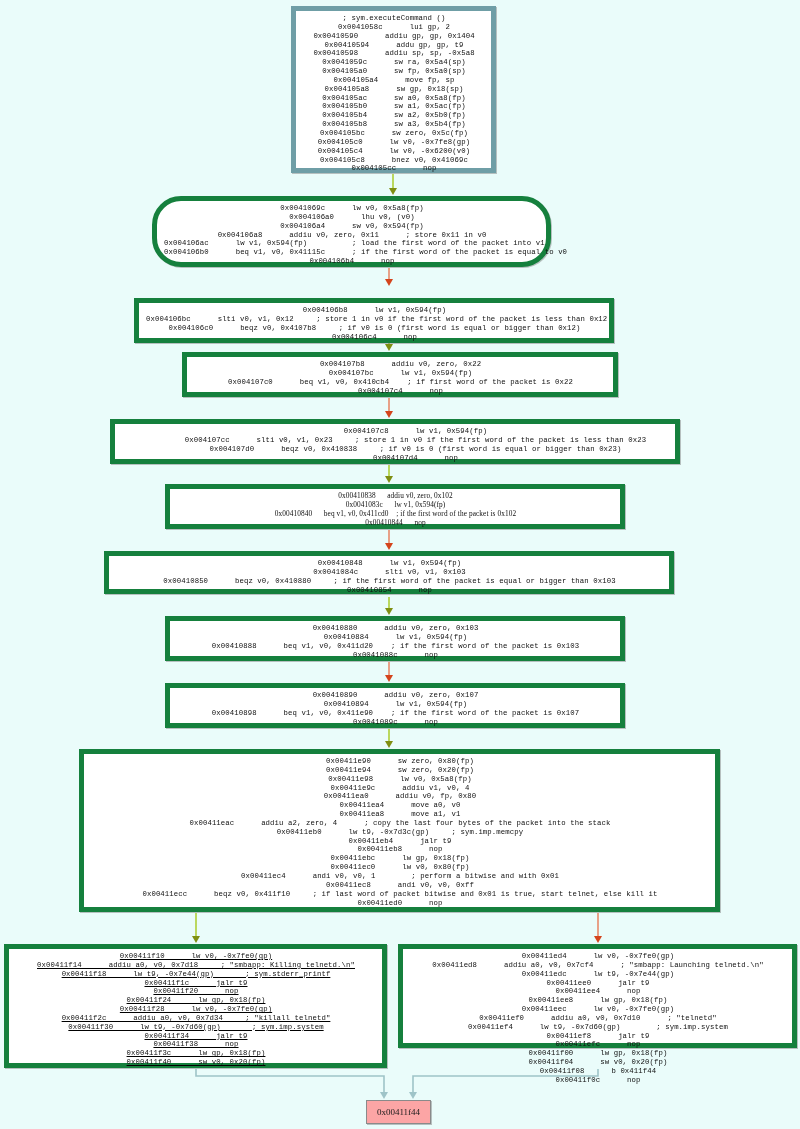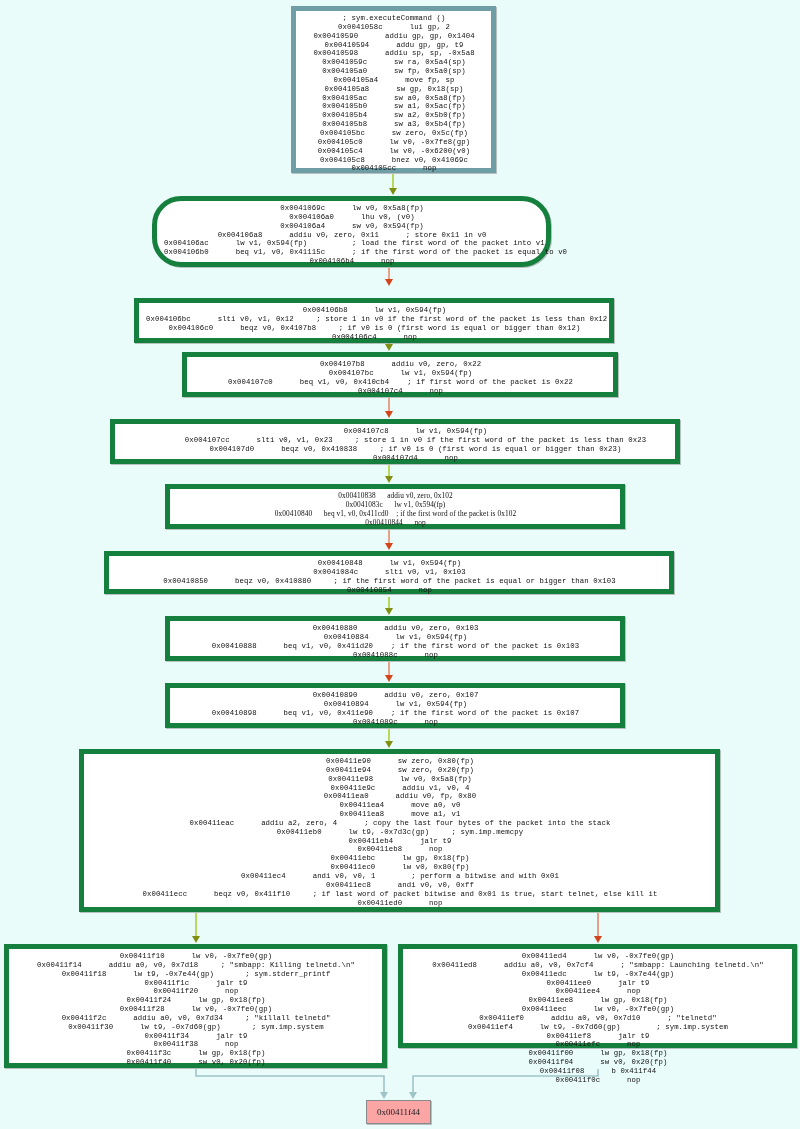--- a/index.html
+++ b/index.html
@@ -122,21 +122,21 @@
       </div>
       <div class="node" style="left: 165px; top: 616px; width: 460px; height: 45px;">
         <div class="node-body"><div class="asm-line">0x00410880      addiu v0, zero, 0x103</div><div class="asm-line">0x00410884      lw v1, 0x594(fp)</div><div class="asm-line">0x00410888      beq v1, v0, 0x411d20    ; if the first word of the packet is 0x103</div><div class="asm-line">0x0041088c      nop</div></div>
       </div>
       <div class="node" style="left: 165px; top: 683px; width: 460px; height: 45px;">
         <div class="node-body"><div class="asm-line">0x00410890      addiu v0, zero, 0x107</div><div class="asm-line">0x00410894      lw v1, 0x594(fp)</div><div class="asm-line">0x00410898      beq v1, v0, 0x411e90    ; if the first word of the packet is 0x107</div><div class="asm-line">0x0041089c      nop</div></div>
       </div>
       <div class="node" style="left: 79px; top: 749px; width: 641px; height: 163px;">
         <div class="node-body"><div class="asm-line">0x00411e90      sw zero, 0x80(fp)</div><div class="asm-line">0x00411e94      sw zero, 0x20(fp)</div><div class="asm-line">0x00411e98      lw v0, 0x5a8(fp)</div><div class="asm-line">0x00411e9c      addiu v1, v0, 4</div><div class="asm-line">0x00411ea0      addiu v0, fp, 0x80</div><div class="asm-line">0x00411ea4      move a0, v0</div><div class="asm-line">0x00411ea8      move a1, v1</div><div class="asm-line">0x00411eac      addiu a2, zero, 4      ; copy the last four bytes of the packet into the stack</div><div class="asm-line">0x00411eb0      lw t9, -0x7d3c(gp)     ; sym.imp.memcpy</div><div class="asm-line">0x00411eb4      jalr t9</div><div class="asm-line">0x00411eb8      nop</div><div class="asm-line">0x00411ebc      lw gp, 0x18(fp)</div><div class="asm-line">0x00411ec0      lw v0, 0x80(fp)</div><div class="asm-line">0x00411ec4      andi v0, v0, 1        ; perform a bitwise and with 0x01</div><div class="asm-line">0x00411ec8      andi v0, v0, 0xff</div><div class="asm-line">0x00411ecc      beqz v0, 0x411f10     ; if last word of packet bitwise and 0x01 is true, start telnet, else kill it</div><div class="asm-line">0x00411ed0      nop</div></div>
       </div>
-      <div class="node" style="left: 4px; top: 944px; width: 383px; height: 124px;">
+      <div class="node" style="left: 4px; top: 944px; width: 383px; height: 124px; text-decoration: underline;">
         <div class="node-body"><div class="asm-line">0x00411f10      lw v0, -0x7fe0(gp)</div><div class="asm-line">0x00411f14      addiu a0, v0, 0x7d18     ; "smbapp: Killing telnetd.\n"</div><div class="asm-line">0x00411f18      lw t9, -0x7e44(gp)       ; sym.stderr_printf</div><div class="asm-line">0x00411f1c      jalr t9</div><div class="asm-line">0x00411f20      nop</div><div class="asm-line">0x00411f24      lw gp, 0x18(fp)</div><div class="asm-line">0x00411f28      lw v0, -0x7fe0(gp)</div><div class="asm-line">0x00411f2c      addiu a0, v0, 0x7d34     ; "killall telnetd"</div><div class="asm-line">0x00411f30      lw t9, -0x7d60(gp)       ; sym.imp.system</div><div class="asm-line">0x00411f34      jalr t9</div><div class="asm-line">0x00411f38      nop</div><div class="asm-line">0x00411f3c      lw gp, 0x18(fp)</div><div class="asm-line">0x00411f40      sw v0, 0x20(fp)</div></div>
       </div>
       <div class="node" style="left: 398px; top: 944px; width: 399px; height: 104px;">
         <div class="node-body"><div class="asm-line">0x00411ed4      lw v0, -0x7fe0(gp)</div><div class="asm-line">0x00411ed8      addiu a0, v0, 0x7cf4      ; "smbapp: Launching telnetd.\n"</div><div class="asm-line">0x00411edc      lw t9, -0x7e44(gp)</div><div class="asm-line">0x00411ee0      jalr t9</div><div class="asm-line">0x00411ee4      nop</div><div class="asm-line">0x00411ee8      lw gp, 0x18(fp)</div><div class="asm-line">0x00411eec      lw v0, -0x7fe0(gp)</div><div class="asm-line">0x00411ef0      addiu a0, v0, 0x7d10      ; "telnetd"</div><div class="asm-line">0x00411ef4      lw t9, -0x7d60(gp)        ; sym.imp.system</div><div class="asm-line">0x00411ef8      jalr t9</div><div class="asm-line">0x00411efc      nop</div><div class="asm-line">0x00411f00      lw gp, 0x18(fp)</div><div class="asm-line">0x00411f04      sw v0, 0x20(fp)</div><div class="asm-line">0x00411f08      b 0x411f44</div><div class="asm-line">0x00411f0c      nop</div></div>
       </div>
       <div class="terminal" style="left: 366px; top: 1100px; width: 65px; height: 24px;">
         <span class="terminal-label">0x00411f44</span>
       </div>
     </div>
 </div>

